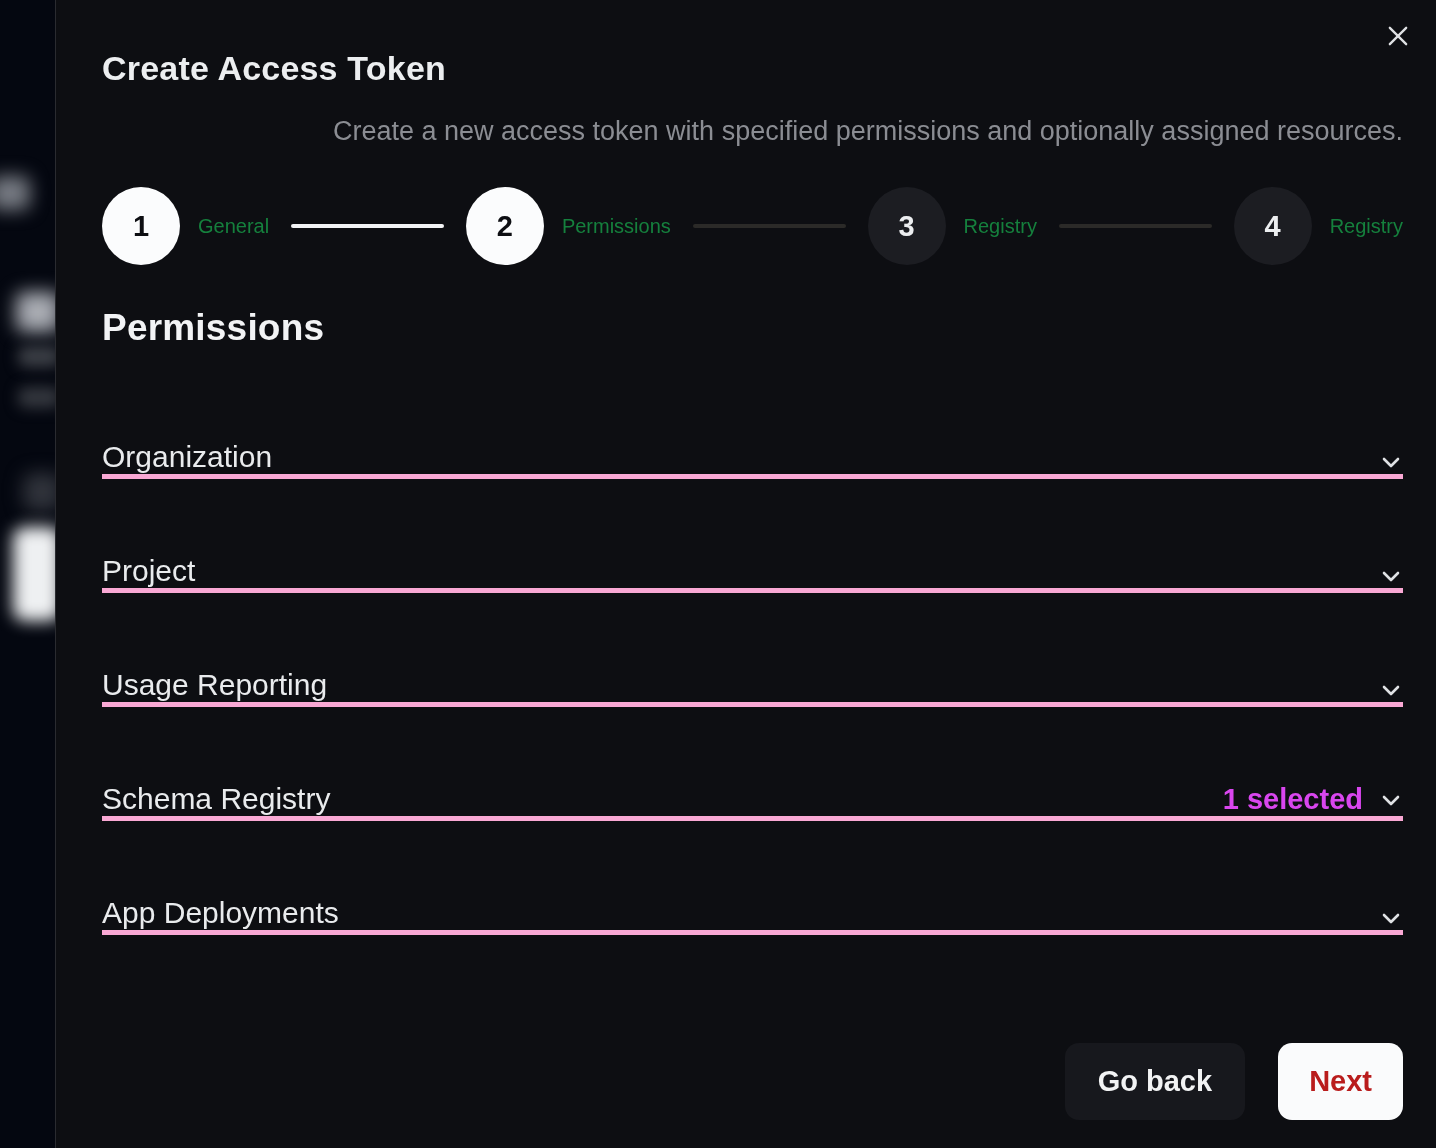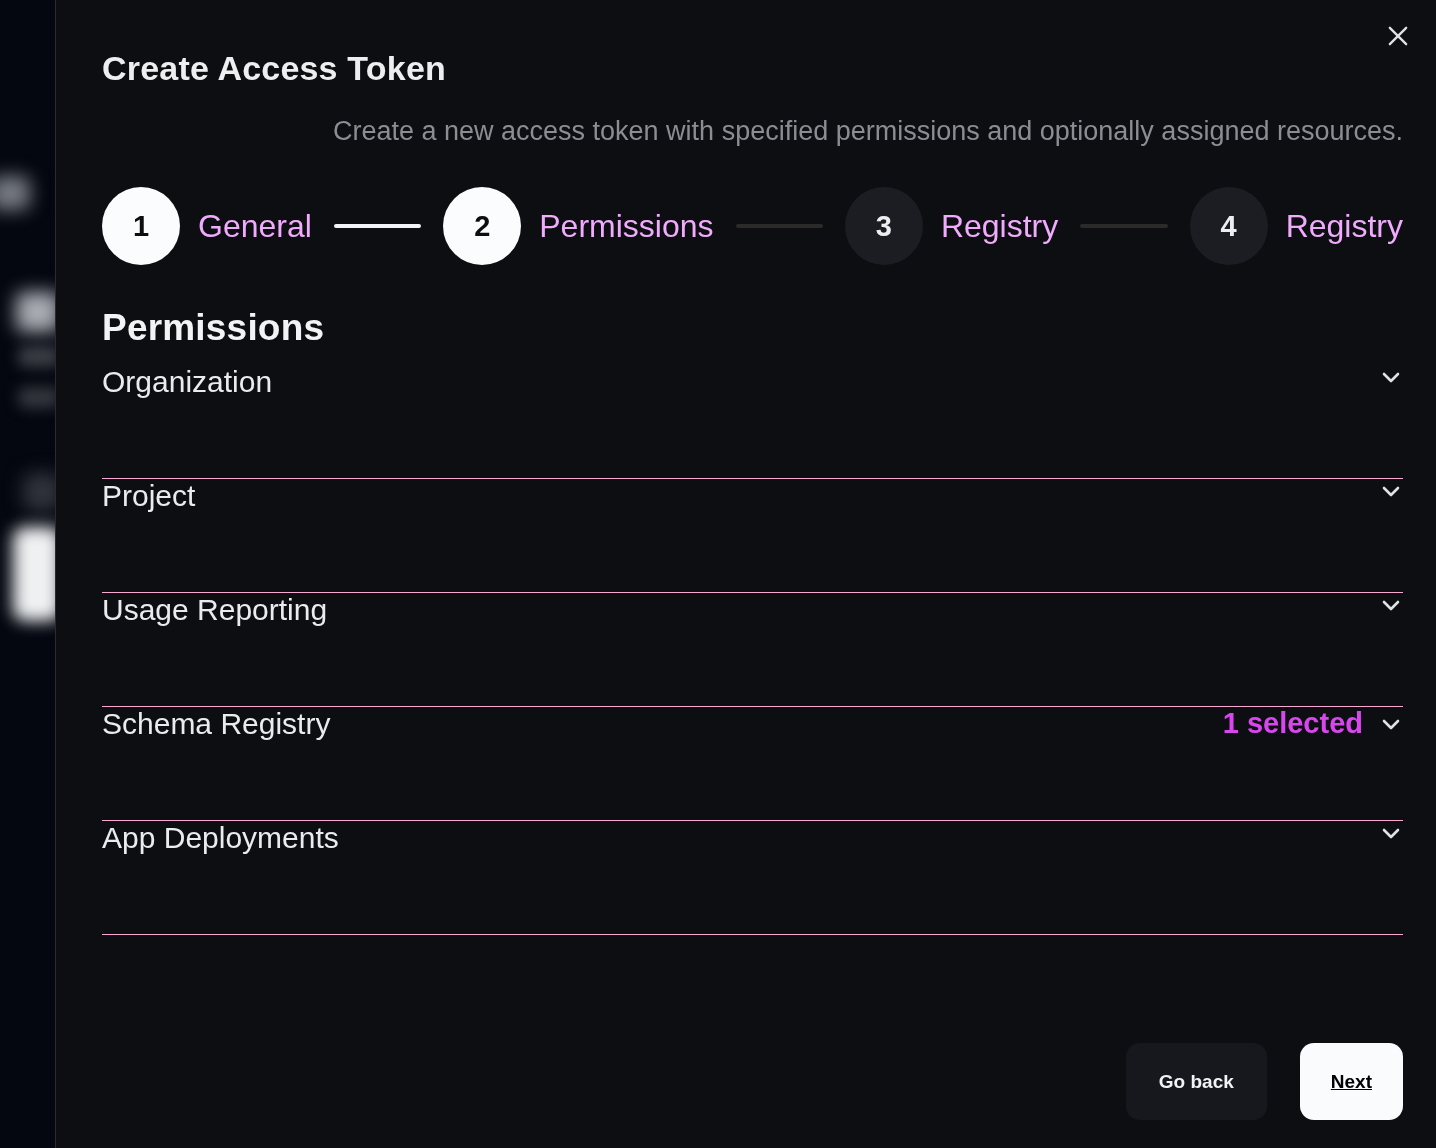--- a/index.html
+++ b/index.html
@@ -52,47 +52,47 @@
   
   .stepper { margin-top: 40px; display: flex; align-items: center; height: 78px; }
   .step { display: flex; align-items: center; gap: 18px; cursor: pointer; }
   .step-circle {
     width: 78px; height: 78px; border-radius: 50%;
     display: flex; align-items: center; justify-content: center;
     font-size: 29px; font-weight: 700;
   }
   .step-circle.on  { background: #fbfcfd; color: #0d0e12; }
   .step-circle.off { background: #1c1d22; color: #eceef0; }
-  .step-label { font-size: 32px; font-weight: 500; color: #f0abfc; }
+  .step-label { font-size: 20px; font-weight: 500; color: #15803d; }
   .connector { flex: 1; height: 4px; border-radius: 2px; margin: 0 22px; background: #2b2a28; }
   .connector.done { background: #f2f3f5; }
 
   
   .heading { margin-top: 42px; font-size: 37px; font-weight: 700; color: #f2f3f5; letter-spacing: 0.2px; }
   .sections { margin-top: 16px; }
   .section-row {
     height: 114px;
-    display: flex; align-items: flex-start; justify-content: space-between;
-    border-bottom: 1px solid #f9a8d4;
+    display: flex; align-items: flex-end; justify-content: space-between;
+    border-bottom: 5px solid #f9a8d4;
     cursor: pointer;
   }
   .section-label { font-size: 30px; font-weight: 500; color: #e9ebed; }
   .section-right { display: flex; align-items: center; gap: 16px; }
   .selection { font-size: 29px; font-weight: 600; color: #d946ef; }
   .chev { display: flex; align-items: center; color: #dfe1e4; }
 
   
   .footer { position: absolute; right: 33px; bottom: 28px; display: flex; gap: 33px; }
   .btn {
     height: 77px; border-radius: 14px; border: none; cursor: pointer;
-    font-family: inherit; font-size: 19px; font-weight: 600;
+    font-family: inherit; font-size: 29px; font-weight: 600;
     display: flex; align-items: center; justify-content: center;
   }
   .btn-back { background: #17181d; color: #f2f3f4; padding: 0 33px; }
-  .btn-next { background: #fafbfc; color: #000000; padding: 0 31px; text-decoration: underline; }
+  .btn-next { background: #fafbfc; color: #b91c1c; padding: 0 31px; }
 </style>
 </head>
 <body>
 
 <div class="left-strip">
   <div class="blob blob-1"></div>
   <div class="blob blob-2"></div>
   <div class="blob blob-3"></div>
   <div class="blob blob-4"></div>
   <div class="blob blob-5"></div>

